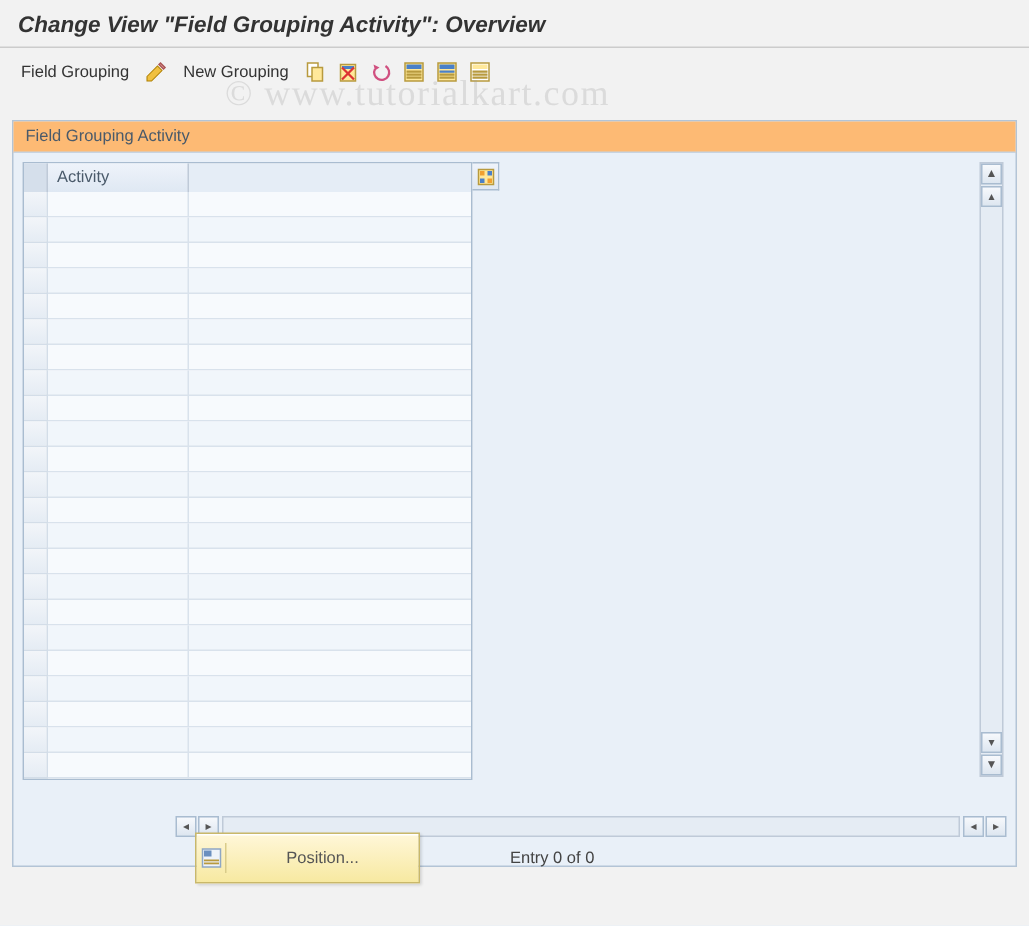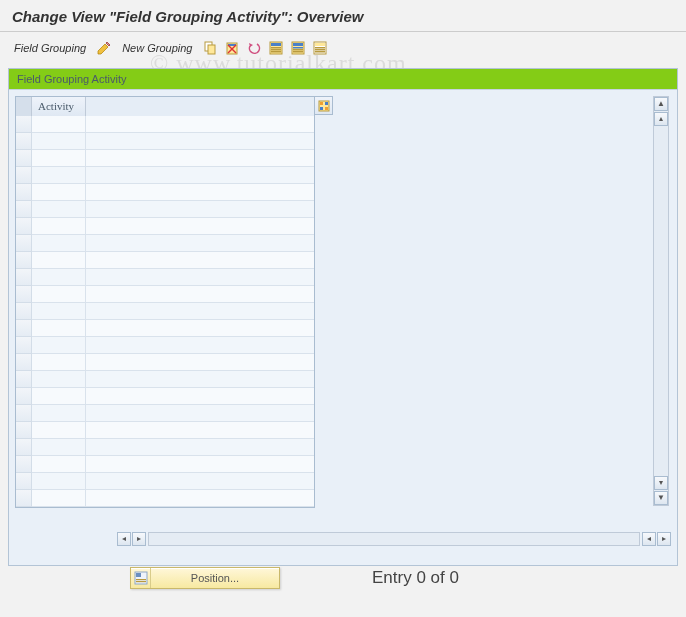--- a/index.html
+++ b/index.html
@@ -21,24 +21,23 @@
       background: #f2f2f2;
     }
     .title-underline {
       height: 1px;
       background: #ccc;
       margin: 0 0 4px 0;
     }
     .toolbar {
       display: flex;
       align-items: center;
-      padding: 4px 10px 12px 10px;
+      padding: 4px 10px 24px 10px;
       gap: 6px;
       background: #f2f2f2;
-      font-style: italic;
     }
     .toolbar .tb-text {
       color: #333;
       font-size: 11px;
       padding: 2px 4px;
       cursor: pointer;
     }
     .tb-icon {
       width: 16px;
       height: 16px;
@@ -50,21 +49,21 @@
     .tb-icon svg { width: 16px; height: 16px; display:block; }
     .content-wrap {
       margin: 0 8px;
       border: 1px solid #b3c4d6;
       background: #e9f0f8;
       padding: 0;
       height: 498px;
       position: relative;
     }
     .group-title-bar {
-      background: #84cc16;
+      background: #fdba74;
       color: #4a5a6a;
       font-size: 11px;
       padding: 4px 8px;
       border-bottom: 1px solid #c7d3e0;
     }
     .table-area {
       display: flex;
       align-items: flex-start;
       padding: 6px 6px 0 6px;
       height: 440px;
@@ -85,21 +84,21 @@
       height: 19px;
     }
     .grid-header .col {
       border-right: 1px solid #bfcad8;
       padding: 3px 6px;
       color: #4a5a6a;
       font-size: 11px;
       background: linear-gradient(#eef3fa, #dfe8f3);
       height: 19px;
     }
-    .col-activity { width: 54px; font-family: Liberation Serif, serif; }
+    .col-activity { width: 94px; }
     .col-descript { width: 212px; }
     .config-btn {
       width: 18px;
       height: 19px;
       background: linear-gradient(#eef3fa, #dfe8f3);
       border: 1px solid #a9bcd0;
       border-left: none;
       cursor: pointer;
       display:flex; align-items:center; justify-content:center;
     }
@@ -167,34 +166,34 @@
       display:flex;
       align-items:center;
       gap: 60px;
       padding-left: 130px;
     }
     .position-btn {
       display:flex;
       align-items:center;
       background: linear-gradient(#fff7d9,#f7e9a1);
       border:1px solid #c9b86a;
-      height:22px;
+      height:34px;
       width: 150px;
       cursor:pointer;
       box-shadow: 0 1px 0 #fff inset, 1px 1px 2px rgba(0,0,0,0.15);
     }
     .position-btn .ico {
       width:20px; height:20px;
       border-right:1px solid #d9cc8a;
       display:flex; align-items:center; justify-content:center;
     }
     .position-btn .lbl {
       flex:1; text-align:center; color:#555; font-size:11px;
     }
-    .entry-text { color:#444; font-size:17px;margin-left:32px; }
+    .entry-text { color:#444; font-size:11px; }
     .watermark {
       position:absolute;
       top:50px; left:150px;
       font-size:24px;
       color:rgba(150,150,150,0.25);
       letter-spacing:1px;
       pointer-events:none;
       font-family: "Times New Roman", serif;
     }
   </style>

